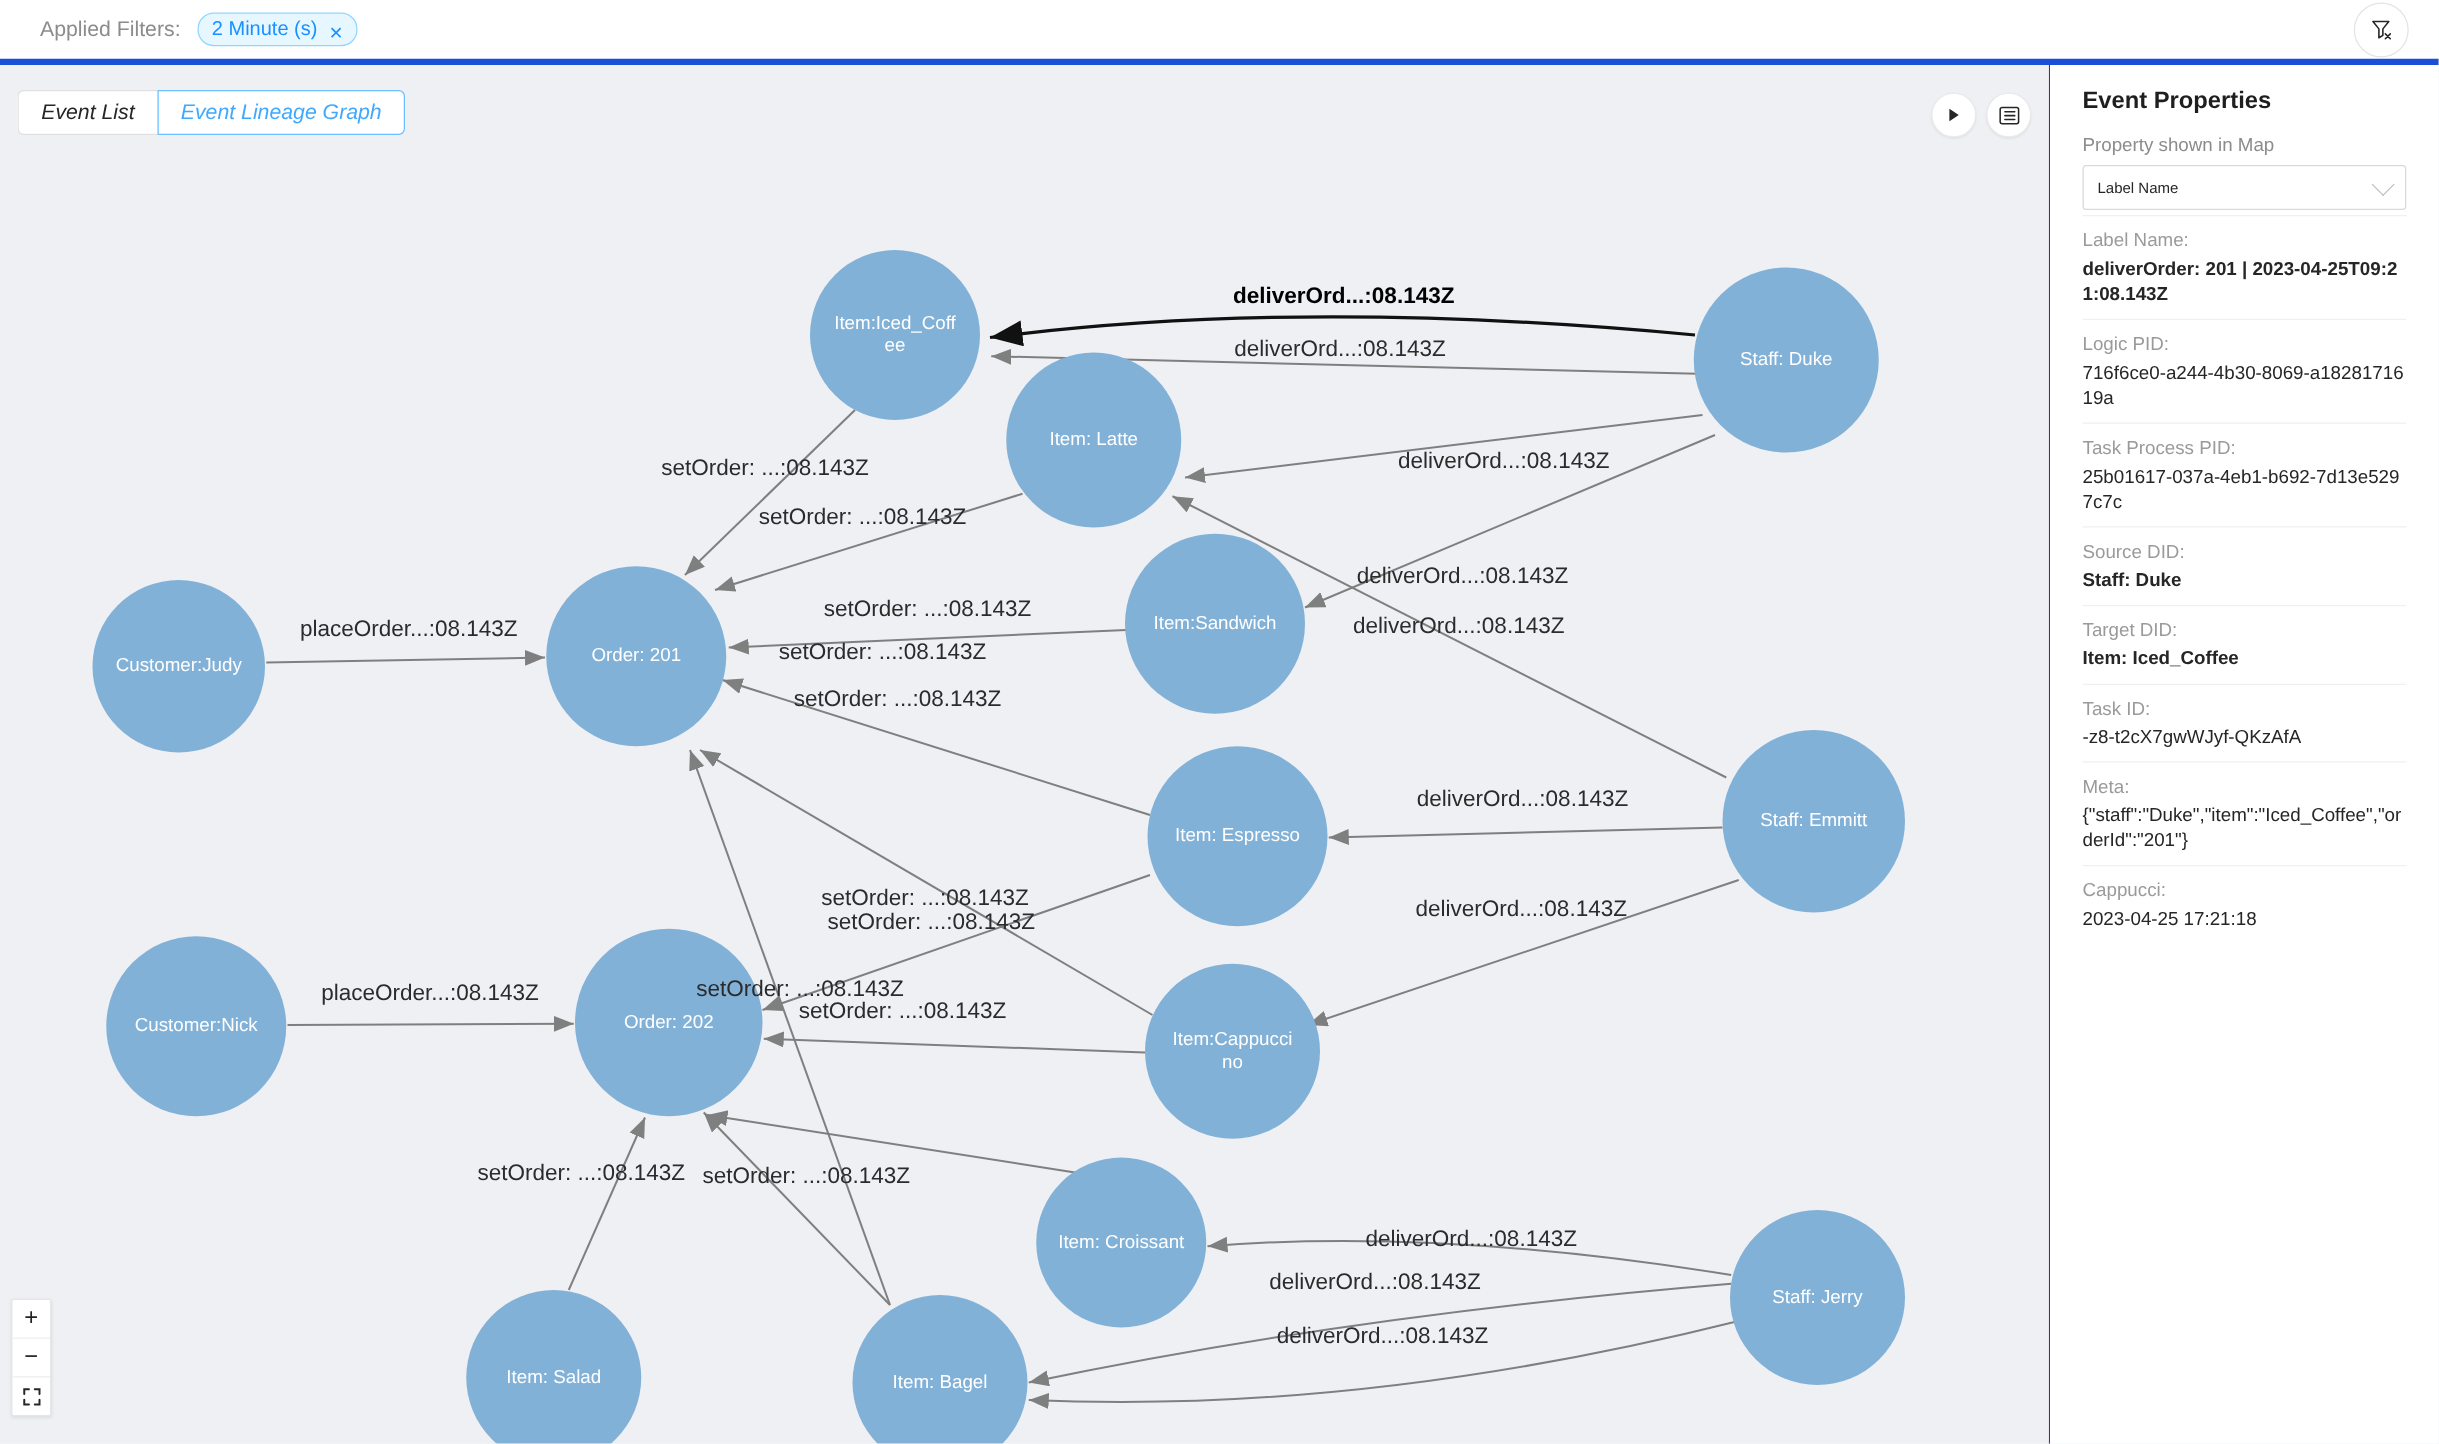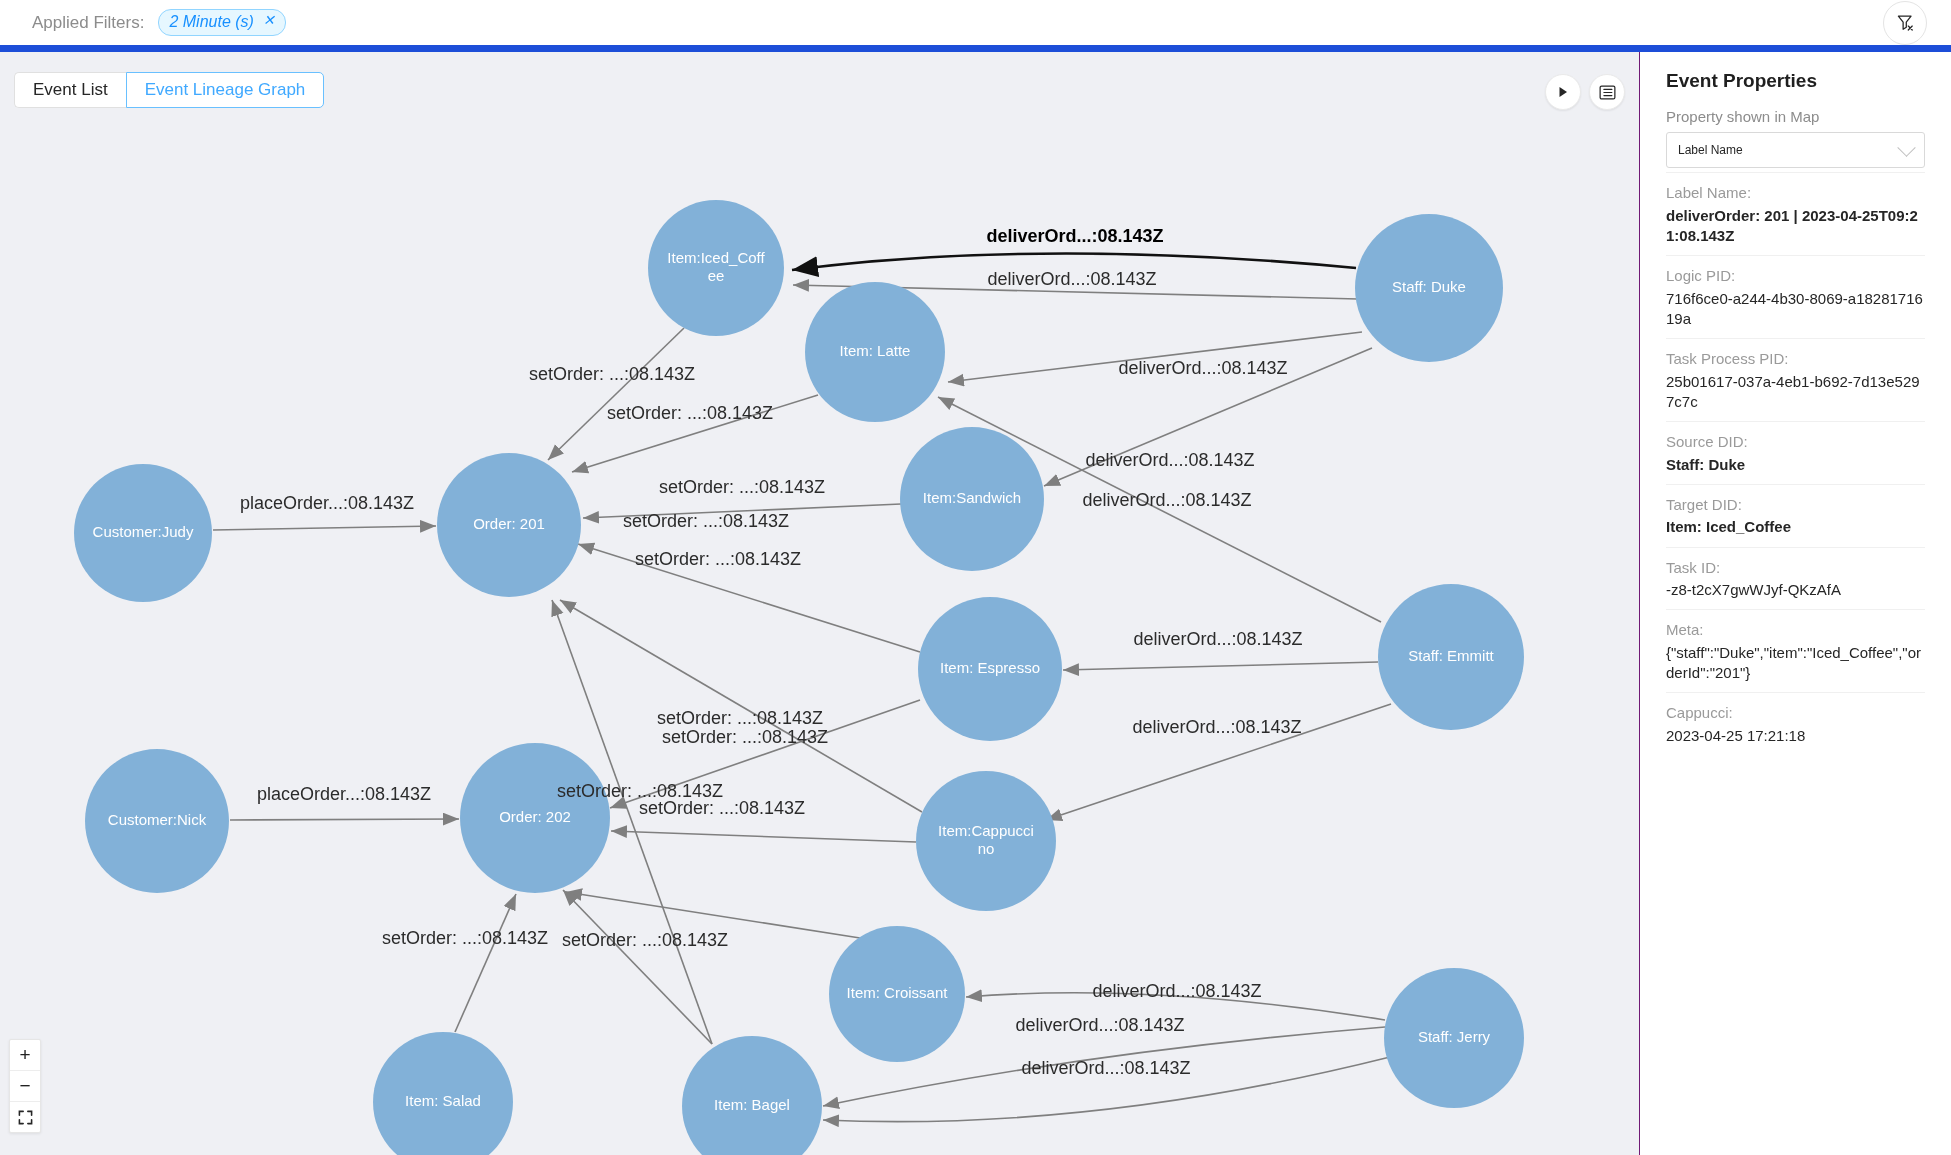--- a/index.html
+++ b/index.html
@@ -9,43 +9,43 @@
     font-family:"Liberation Sans", sans-serif;
     overflow:hidden;
     color:#262626;
   }
   .app{position:relative;width:1951px;height:1155px;display:flex;flex-direction:column;}
 
   
   .filterbar{
     height:52px;flex:0 0 52px;background:#fff;
     display:flex;align-items:center;padding:0 22px 0 32px;
-    border-bottom:7px solid #1d4ed8;box-sizing:border-box;position:relative;
+    border-bottom:5px solid #1d4ed8;box-sizing:border-box;position:relative;
   }
   .filter-label{font-size:17px;color:#8c8c8c;margin-right:14px;}
   .filter-chip{
-    display:inline-flex;align-items:flex-start;gap:9px;
+    display:inline-flex;align-items:flex-end;gap:9px;
     border:1px solid #91d5ff;background:#e6f7ff;color:#1890ff;
-    font-size:16px;border-radius:13px;padding:3px 10px;height:27px;box-sizing:border-box;font-style:italic;
+    font-size:16px;border-radius:13px;padding:3px 10px;height:27px;box-sizing:border-box;
   }
   .chip-x{font-size:14px;color:#1890ff;line-height:1;cursor:pointer;}
   .clear-filter-btn{
     position:absolute;right:24px;top:50%;transform:translateY(-50%);
     width:42px;height:42px;border-radius:50%;border:1px solid #e4e4e4;background:#fff;
     display:flex;align-items:center;justify-content:center;cursor:pointer;
   }
 
   
   .body{flex:1 1 auto;display:flex;min-height:0;background:#eff0f4;}
   .graph-pane{
     position:relative;flex:1 1 auto;min-width:0;background:#eff0f4;overflow:hidden;
   }
 
   
-  .tabs{position:absolute;left:14px;top:20px;display:flex;z-index:6;}
+  .tabs{position:absolute;left:14px;top:20px;display:flex;z-index:6;font-style:italic;}
   .tab{
     height:36px;display:flex;align-items:center;padding:0 18px;
     font-size:17px;background:#fff;border:1px solid #e0e0e0;
     color:#262626;box-sizing:border-box;cursor:pointer;
   }
   .tab:first-child{border-radius:5px 0 0 5px;border-right:none;}
   .tab:last-child{border-radius:0 5px 5px 0;}
   .tab.active{color:#40a9ff;border-color:#69c0ff;background:#fff;border-left:1px solid #69c0ff;}
 
   

